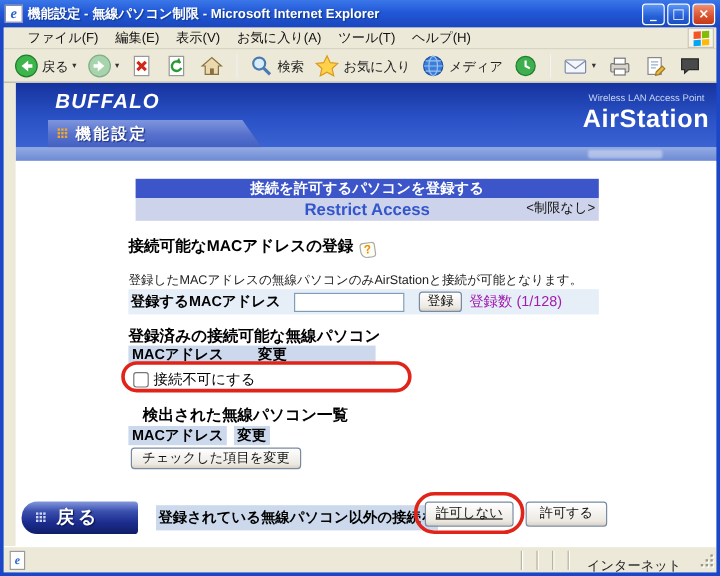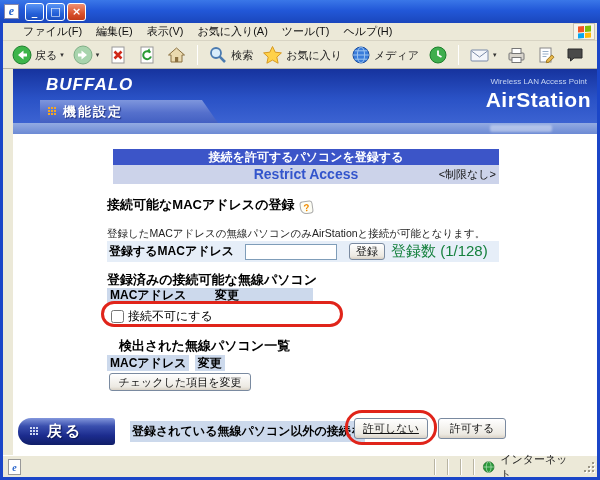--- a/index.html
+++ b/index.html
@@ -82,21 +82,21 @@
     vertical-align:-2px; transform:rotate(-8deg); }
   .desc { position:absolute; left:94px; top:158px; font-size:10.5px; color:#222; white-space:nowrap; }
 
   .regrow { position:absolute; left:94px; top:172px; width:392px; height:21px; background:#e6eef8;
     display:flex; align-items:center; padding:0 2px; }
   .regrow .lbl { font-size:12px; font-weight:bold; color:#000; width:136px; }
   .regrow input[type=text] { width:92px; height:16px; border:1px solid #7f9db9; font-size:11px; padding:0 2px; background:#fff; }
   .xpbtn { height:17px; border:1px solid #7a8aa0; border-radius:3px; font-size:11px; color:#111; padding:0 6px;
     background:linear-gradient(180deg,#ffffff,#ece9e2 80%,#d9d1c5); line-height:15px; }
   .regrow .xpbtn { margin-left:12px; }
-  .regrow .count { font-size:15px; color:#15803d; margin-left:6px; white-space:nowrap; }
+  .regrow .count { font-size:12px; color:#a21caf; margin-left:6px; white-space:nowrap; }
 
   .hdrrow { position:absolute; left:94px; top:219px; width:206px; height:15px; background:#ccd9ec;
     font-size:12px; font-weight:bold; color:#000; }
   .hdrrow .c1 { position:absolute; left:3px; top:0; line-height:15px; }
   .hdrrow .c2 { position:absolute; left:108px; top:0; line-height:15px; }
 
   .macrow { position:absolute; left:94px; top:238px; height:18px; display:flex; align-items:center; }
   .macrow .mac { font-size:12px; color:#555; width:110px; letter-spacing:0.3px; }
   .macrow input { width:13px; height:13px; margin:0 4px 0 4px; }
   .macrow .chk-lbl { font-size:12px; color:#000; white-space:nowrap; }
@@ -121,34 +121,35 @@
   .redring { position:absolute; border:3px solid #e0241a; border-radius:14px; z-index:20; pointer-events:none; }
   .ring1 { left:88px; top:232px; width:242px; height:26px; }
   .ring2 { left:332px; top:341px; width:92px; height:35px; border-radius:17px; }
 
   
   .statusbar { position:absolute; left:3px; top:455px; width:594px; height:22px; background:#ece9d8;
     border-top:1px solid #fff; display:flex; align-items:center; font-size:11px; color:#222; }
   .statusbar .main { flex:1; display:flex; align-items:center; padding-left:5px; gap:4px; }
   .sbsep { width:13px; height:16px; border-left:1px solid #b8b4a2; box-shadow:inset 1px 0 0 #fff; }
   .sb-inet { display:flex; align-items:center; gap:5px; padding:0 8px; border-left:1px solid #b8b4a2;
-    box-shadow:inset 1px 0 0 #fff; height:16px; width:110px; }
+    box-shadow:inset 1px 0 0 #fff; height:16px; width:110px;flex-direction:column; }
   .grip { position:relative; width:14px; height:16px; }
   .grip i { position:absolute; width:2px; height:2px; background:#9a9687; box-shadow:1px 1px 0 #fff; }
   .grip i:nth-child(1){right:3px;bottom:3px}.grip i:nth-child(2){right:3px;bottom:7px}
   .grip i:nth-child(3){right:3px;bottom:11px}.grip i:nth-child(4){right:7px;bottom:3px}
   .grip i:nth-child(5){right:7px;bottom:7px}.grip i:nth-child(6){right:11px;bottom:3px}
 </style>
 </head>
 <body>
 
 <div class="window">
 
   <div class="titlebar">
     <div class="ie-ico">e</div>
+    <div class="ttl">機能設定 - 無線パソコン制限 - Microsoft Internet Explorer</div>
     <div class="winbtn">_</div>
     <div class="winbtn">□</div>
     <div class="winbtn close">×</div>
   </div>
 
   <div class="menubar">
     <span class="mi">ファイル(F)</span>
     <span class="mi">編集(E)</span>
     <span class="mi">表示(V)</span>
     <span class="mi">お気に入り(A)</span>

